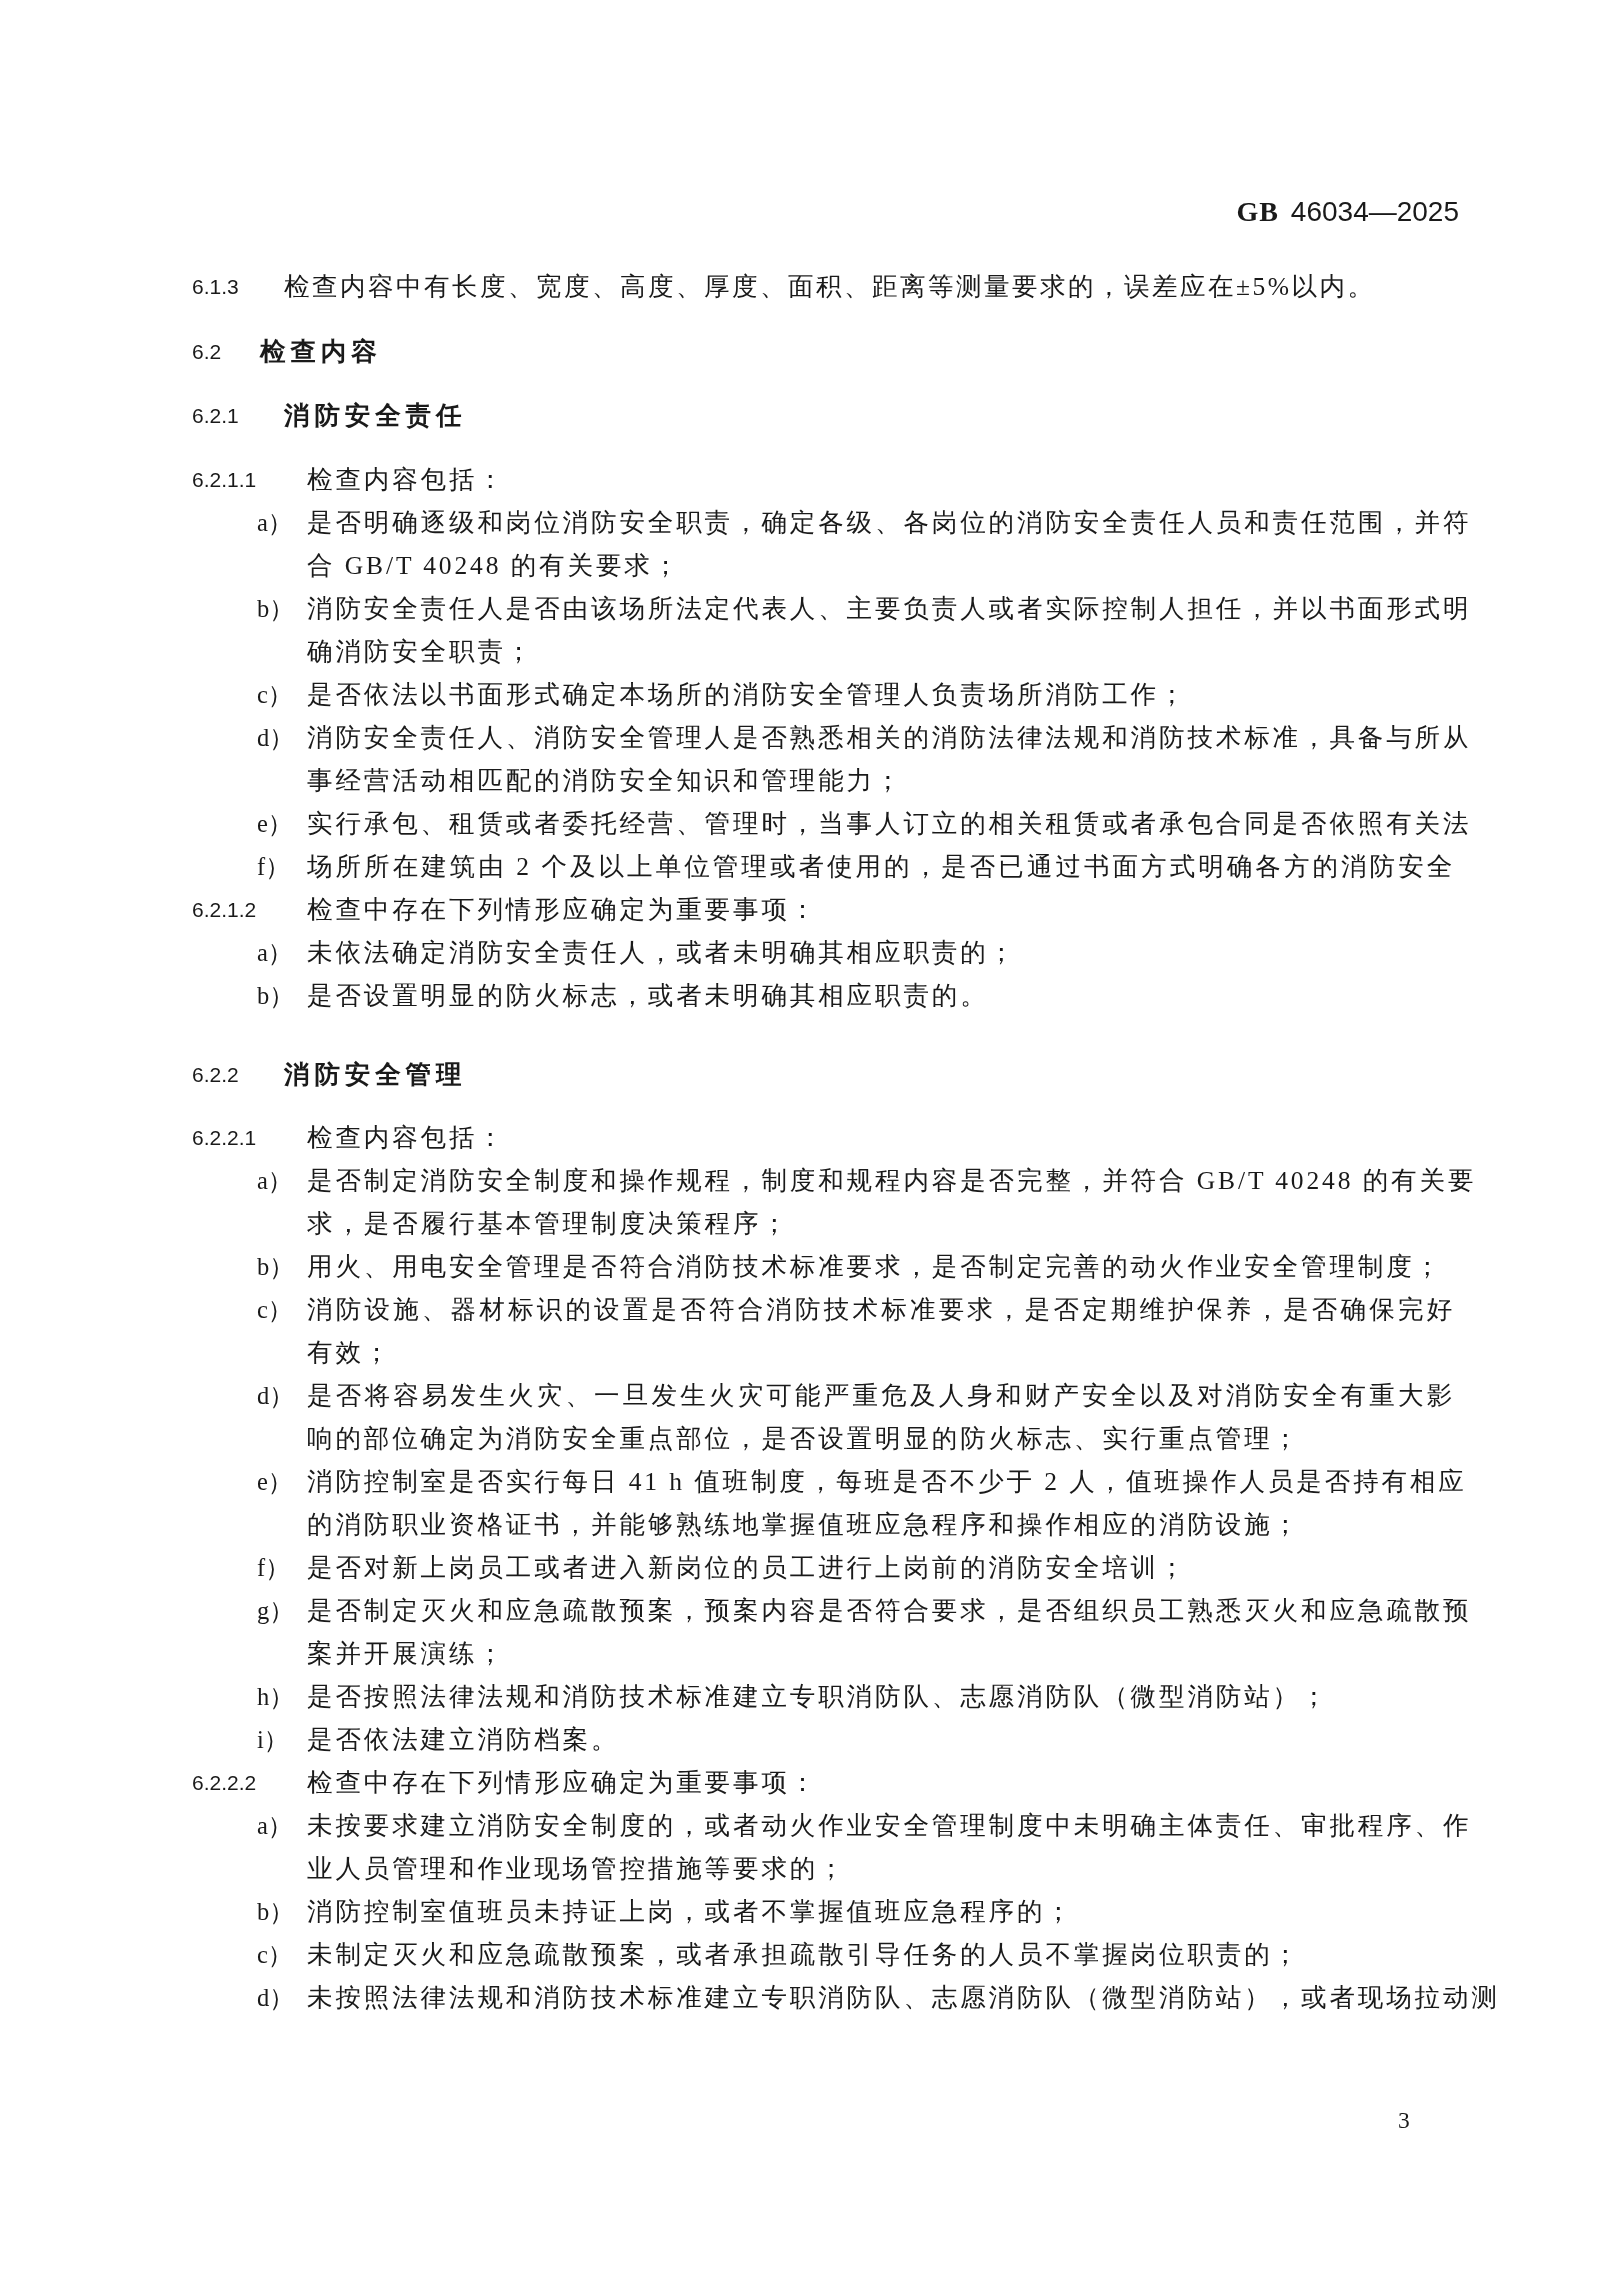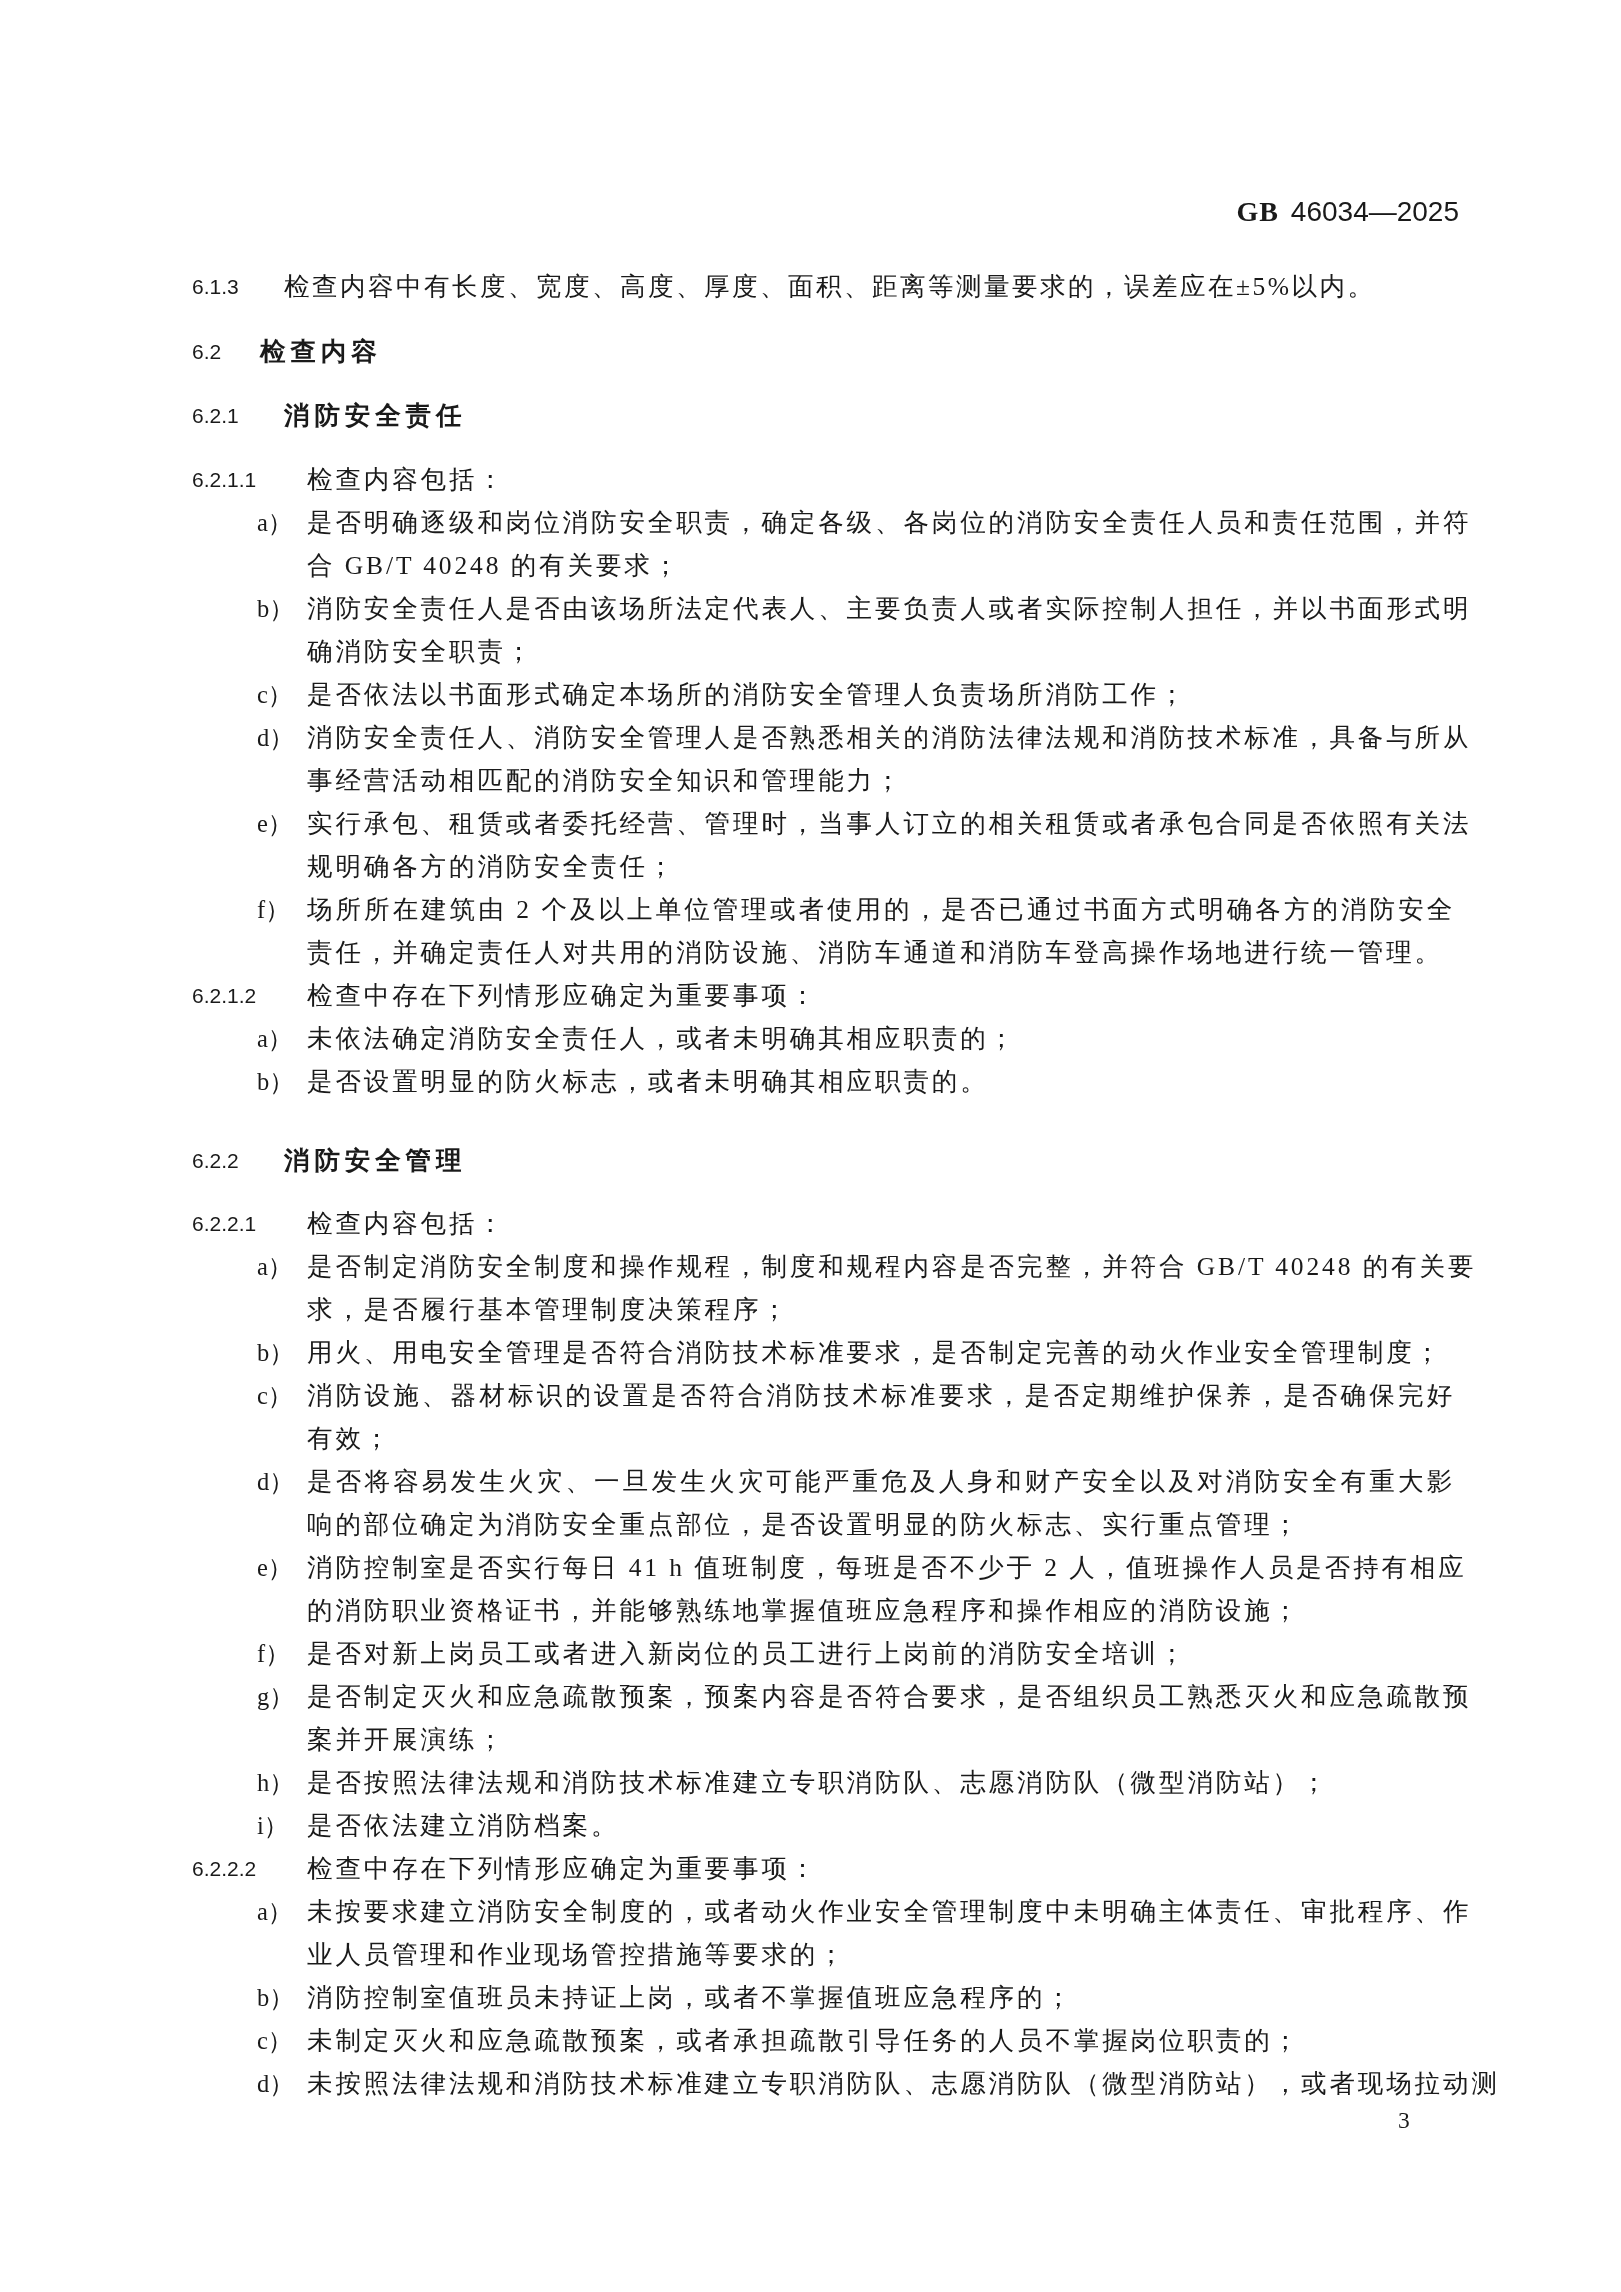--- a/index.html
+++ b/index.html
@@ -73,28 +73,22 @@
       <span class="item-text">消防安全责任人、消防安全管理人是否熟悉相关的消防法律法规和消防技术标准，具备与所从</span>
     </div>
   <div class="line">
       <span class="item-text last">事经营活动相匹配的消防安全知识和管理能力；</span>
     </div>
   <div class="line">
       <span class="item-label">e）</span>
       <span class="item-text">实行承包、租赁或者委托经营、管理时，当事人订立的相关租赁或者承包合同是否依照有关法</span>
     </div>
   <div class="line">
-      <span class="item-text last">规明确各方的消防安全责任；</span>
-    </div>
-  <div class="line">
       <span class="item-label">f）</span>
       <span class="item-text">场所所在建筑由 2 个及以上单位管理或者使用的，是否已通过书面方式明确各方的消防安全</span>
-    </div>
-  <div class="line">
-      <span class="item-text last">责任，并确定责任人对共用的消防设施、消防车通道和消防车登高操作场地进行统一管理。</span>
     </div>
 
   <div class="line">
     <span class="num">6.2.1.2</span>
     <span class="clause-text" style="left:115px; letter-spacing:2.9px;">检查中存在下列情形应确定为重要事项：</span>
   </div>
   <div class="line">
       <span class="item-label">a）</span>
       <span class="item-text last">未依法确定消防安全责任人，或者未明确其相应职责的；</span>
     </div>

